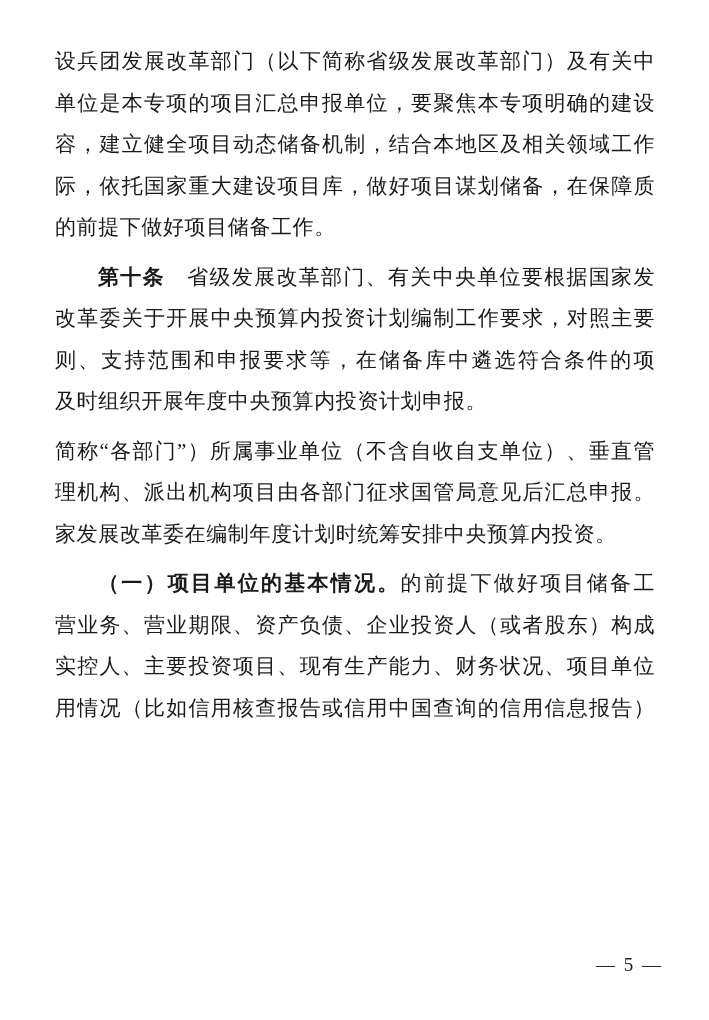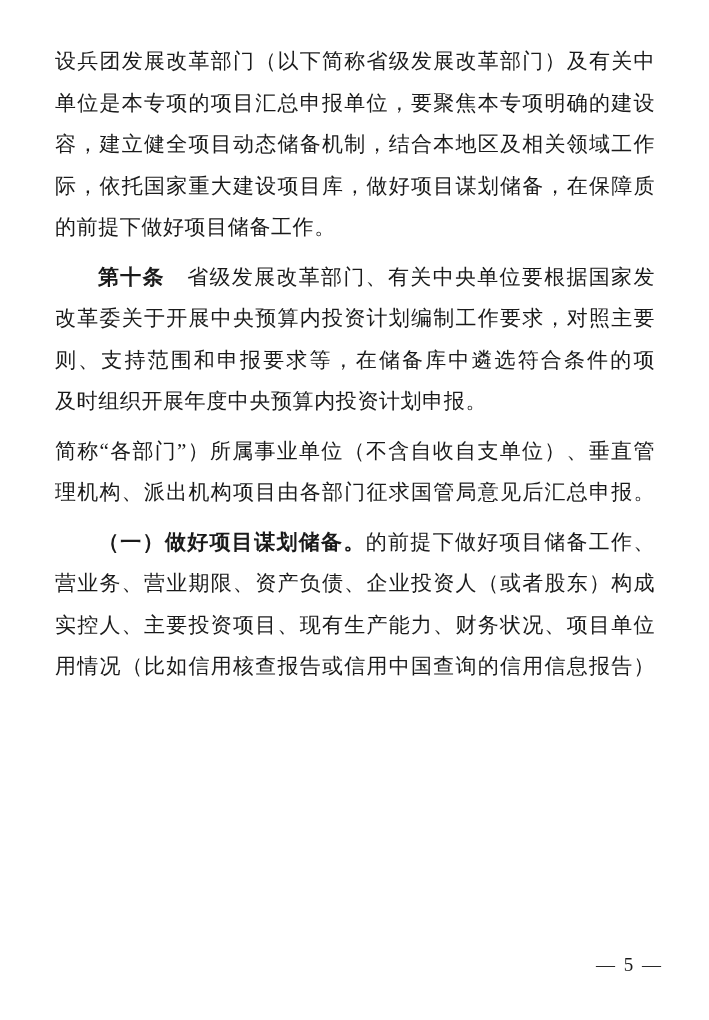--- a/index.html
+++ b/index.html
@@ -74,22 +74,23 @@
       </div>
       <div class="paragraph">
         <div class="line indent"><span class="seg bold">第十条</span><span class="seg">　省级发展改革部门、有关中央单位要根据国家发展</span></div>
         <div class="line"><span class="seg">改革委关于开展中央预算内投资计划编制工作要求，对照主要原</span></div>
         <div class="line"><span class="seg">则、支持范围和申报要求等，在储备库中遴选符合条件的项目，</span></div>
         <div class="line end"><span class="seg">及时组织开展年度中央预算内投资计划申报。</span></div>
       </div>
       <div class="paragraph">
         <div class="line"><span class="seg">简称“各部门”）所属事业单位（不含自收自支单位）、垂直管</span></div>
         <div class="line"><span class="seg">理机构、派出机构项目由各部门征求国管局意见后汇总申报。国</span></div>
+        <div class="line end"><span class="seg">家发展改革委在编制年度计划时统筹安排中央预算内投资。</span></div>
       </div>
       <div class="paragraph">
-        <div class="line indent"><span class="seg bold">（一）做好项目谋划储备。</span><span class="seg">的前提下做好项目储备工作、主</span></div>
+        <div class="line indent"><span class="seg bold">（一）项目单位的基本情况。</span><span class="seg">的前提下做好项目储备工作、主</span></div>
         <div class="line"><span class="seg">营业务、营业期限、资产负债、企业投资人（或者股东）构成及</span></div>
         <div class="line"><span class="seg">实控人、主要投资项目、现有生产能力、财务状况、项目单位信</span></div>
         <div class="line"><span class="seg">用情况（比如信用核查报告或信用中国查询的信用信息报告）</span></div>
       </div>
     </div>
   <div class="footer-line">— 5 —</div>
 </div>
 
 </body></html>

